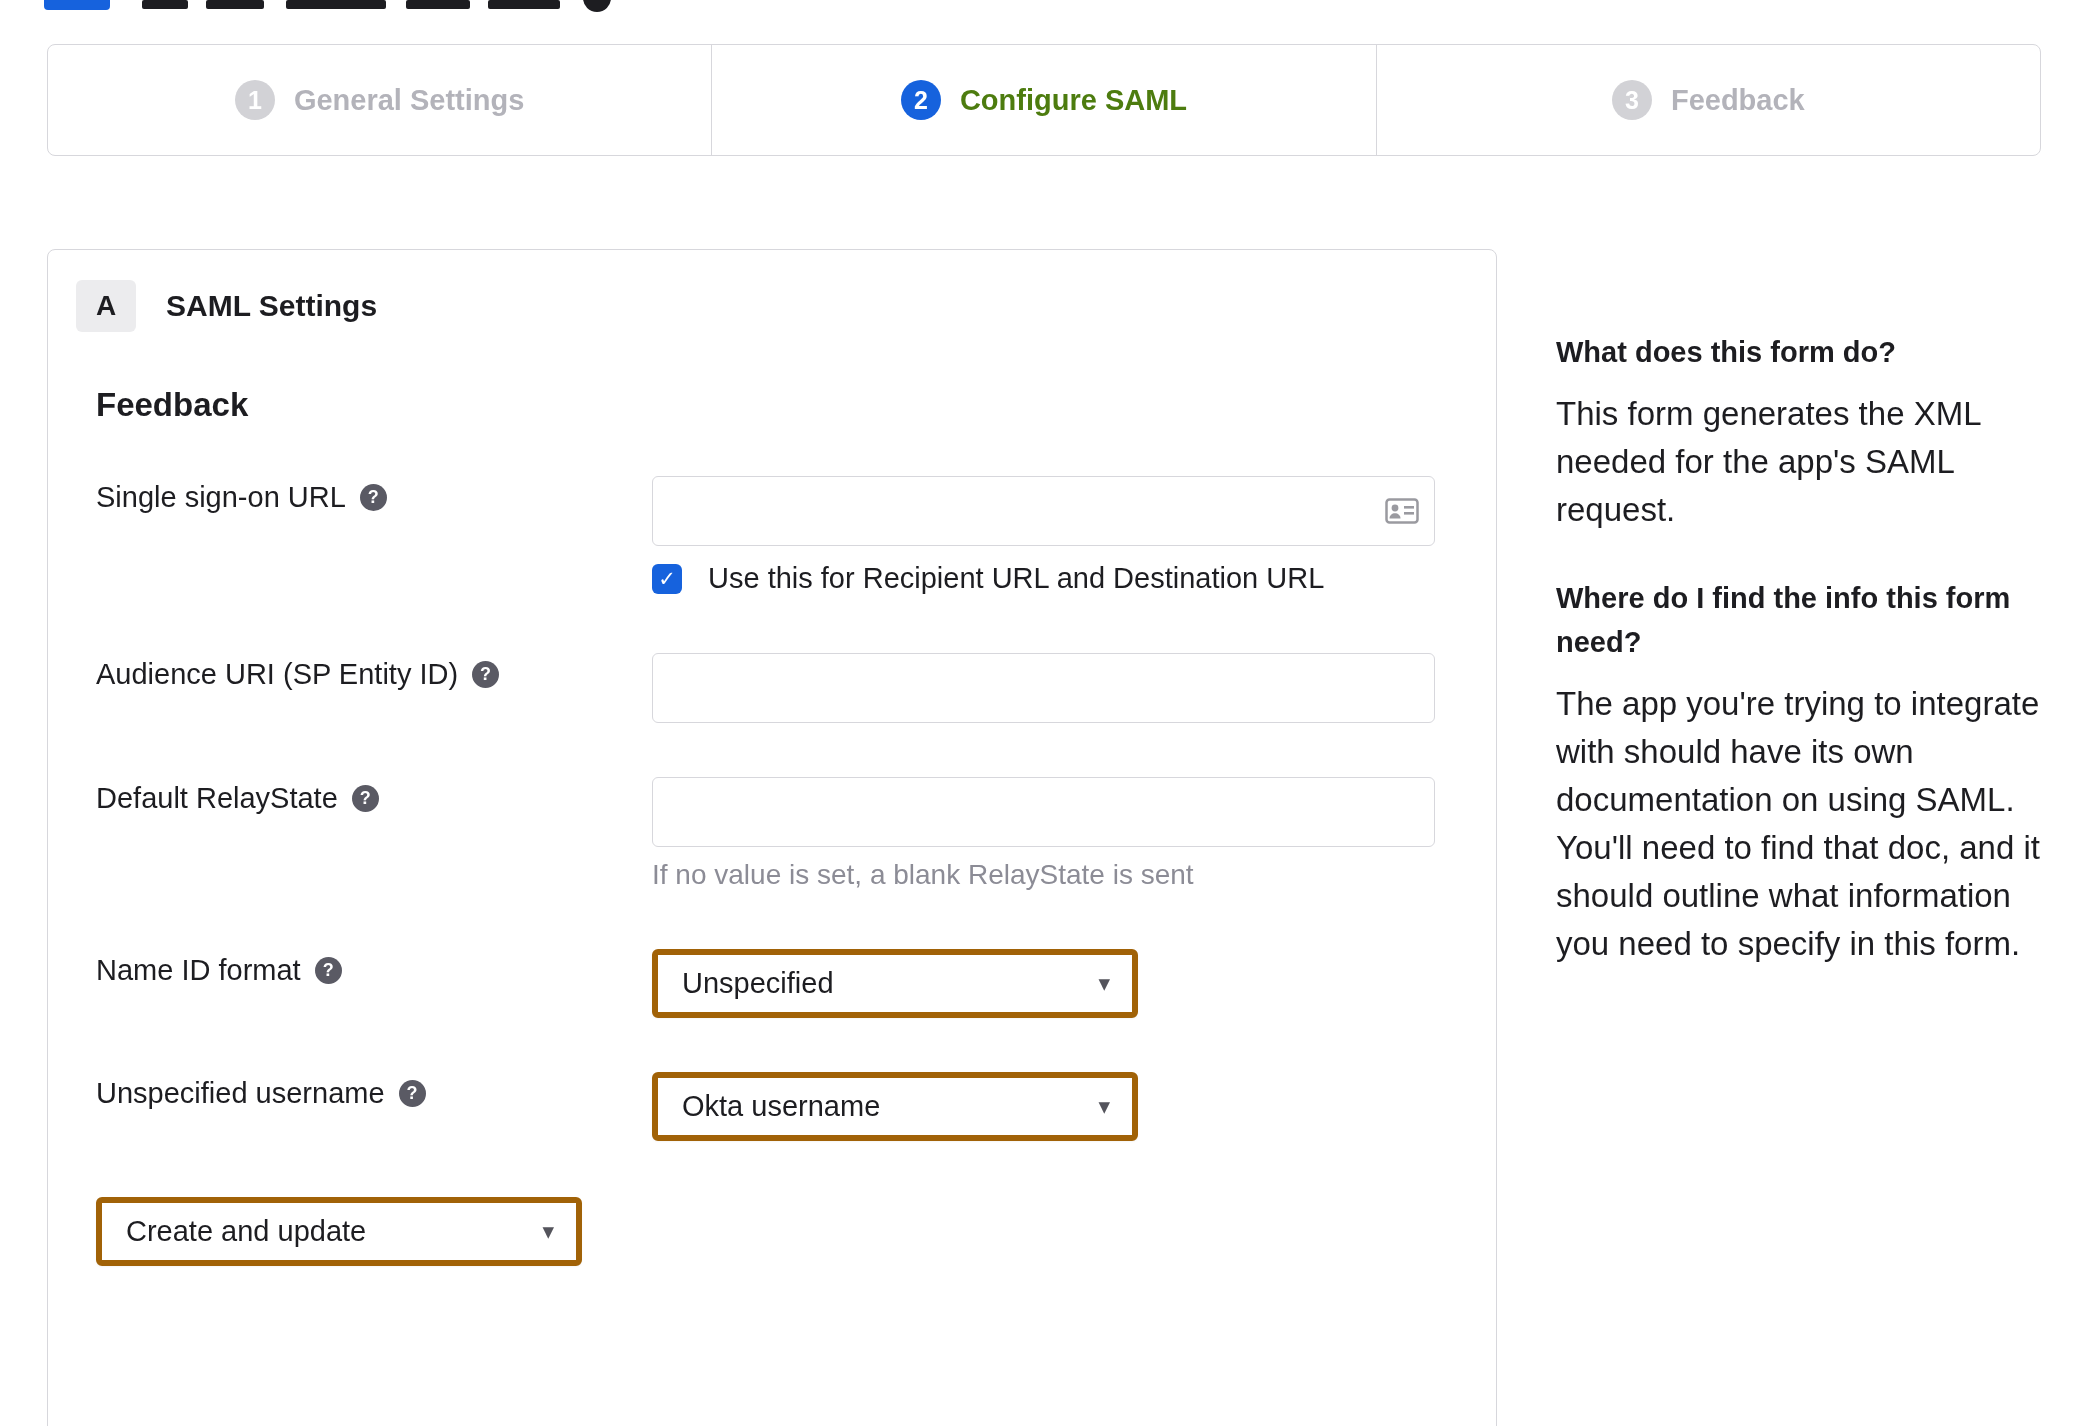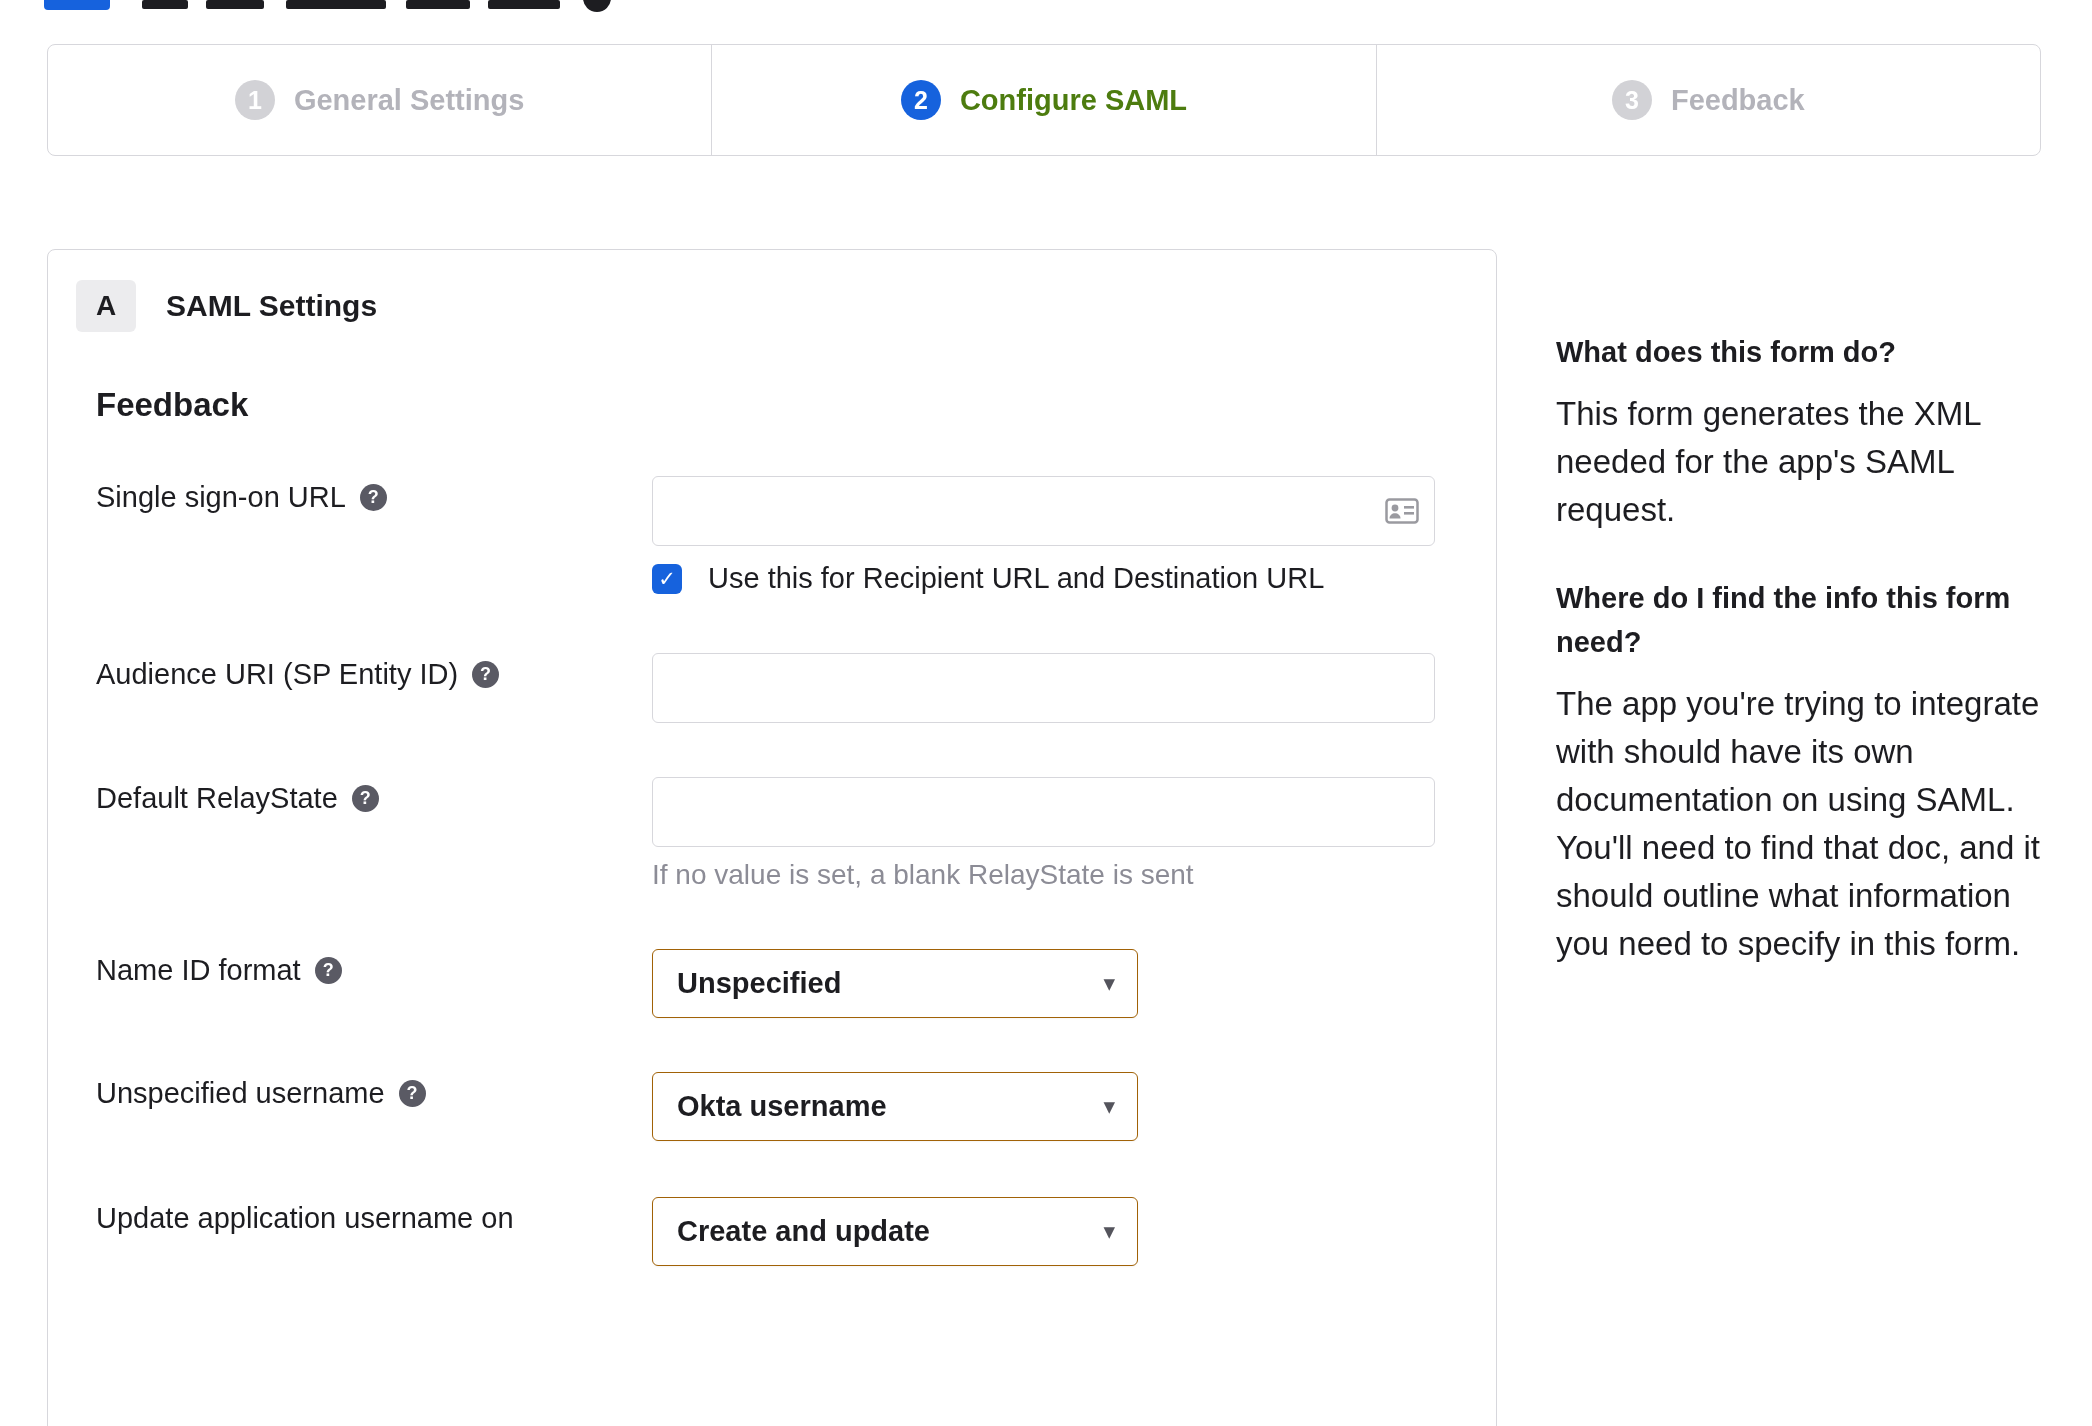--- a/index.html
+++ b/index.html
@@ -74,23 +74,23 @@
   .autofill-icon{position:absolute;right:16px;top:22px;line-height:0;cursor:pointer;}
   .checkbox-row{display:flex;align-items:center;gap:26px;margin-top:16px;}
   .checkbox{
     width:30px;height:30px;border-radius:6px;background:#1662dd;color:#fff;flex:none;
     display:flex;align-items:center;justify-content:center;font-size:21px;font-weight:700;
     cursor:pointer;user-select:none;
   }
   .checkbox-label{font-size:29px;}
   .hint{margin-top:10px;font-size:28px;line-height:36px;color:#8c8c96;}
   .select{
-    width:486px;height:69px;border:1px solid #a16207;border-radius:6px;box-sizing:border-box;
+    width:486px;height:69px;border:6px solid #a16207;border-radius:6px;box-sizing:border-box;
     display:flex;align-items:center;justify-content:space-between;padding:0 22px 0 24px;
-    font-size:29px;background:#fff;cursor:pointer;box-shadow:0 1px 2px rgba(0,0,0,0.04);font-weight:bold;
+    font-size:29px;background:#fff;cursor:pointer;box-shadow:0 1px 2px rgba(0,0,0,0.04);
   }
   .select-arrow{color:#54545c;font-size:23px;user-select:none;}
 
   .advanced-row{width:1339px;text-align:right;margin-top:82px;}
   .advanced-link{color:#1662dd;font-size:30px;font-weight:700;text-decoration:none;cursor:pointer;}
 
   
   .sidebar{position:absolute;left:1556px;top:330px;width:500px;}
   .sidebar-heading{margin:0 0 16px;font-size:29px;font-weight:700;line-height:44px;}
   .sidebar-body{margin:0 0 42px;font-size:33px;line-height:48px;}
@@ -199,23 +199,20 @@
       </div>
       <div class="control-col">
         <div class="select">
           <span>Okta username</span>
           <span class="select-arrow">▾</span>
         </div>
       </div>
     </div>
 
     <div class="form-row row-last">
-      <div class="label-col">
-        <span class="field-label">Update application username on</span>
-      </div>
       <div class="control-col">
         <div class="select">
           <span>Create and update</span>
           <span class="select-arrow">▾</span>
         </div>
       </div>
     </div>
 
 
   </div>

